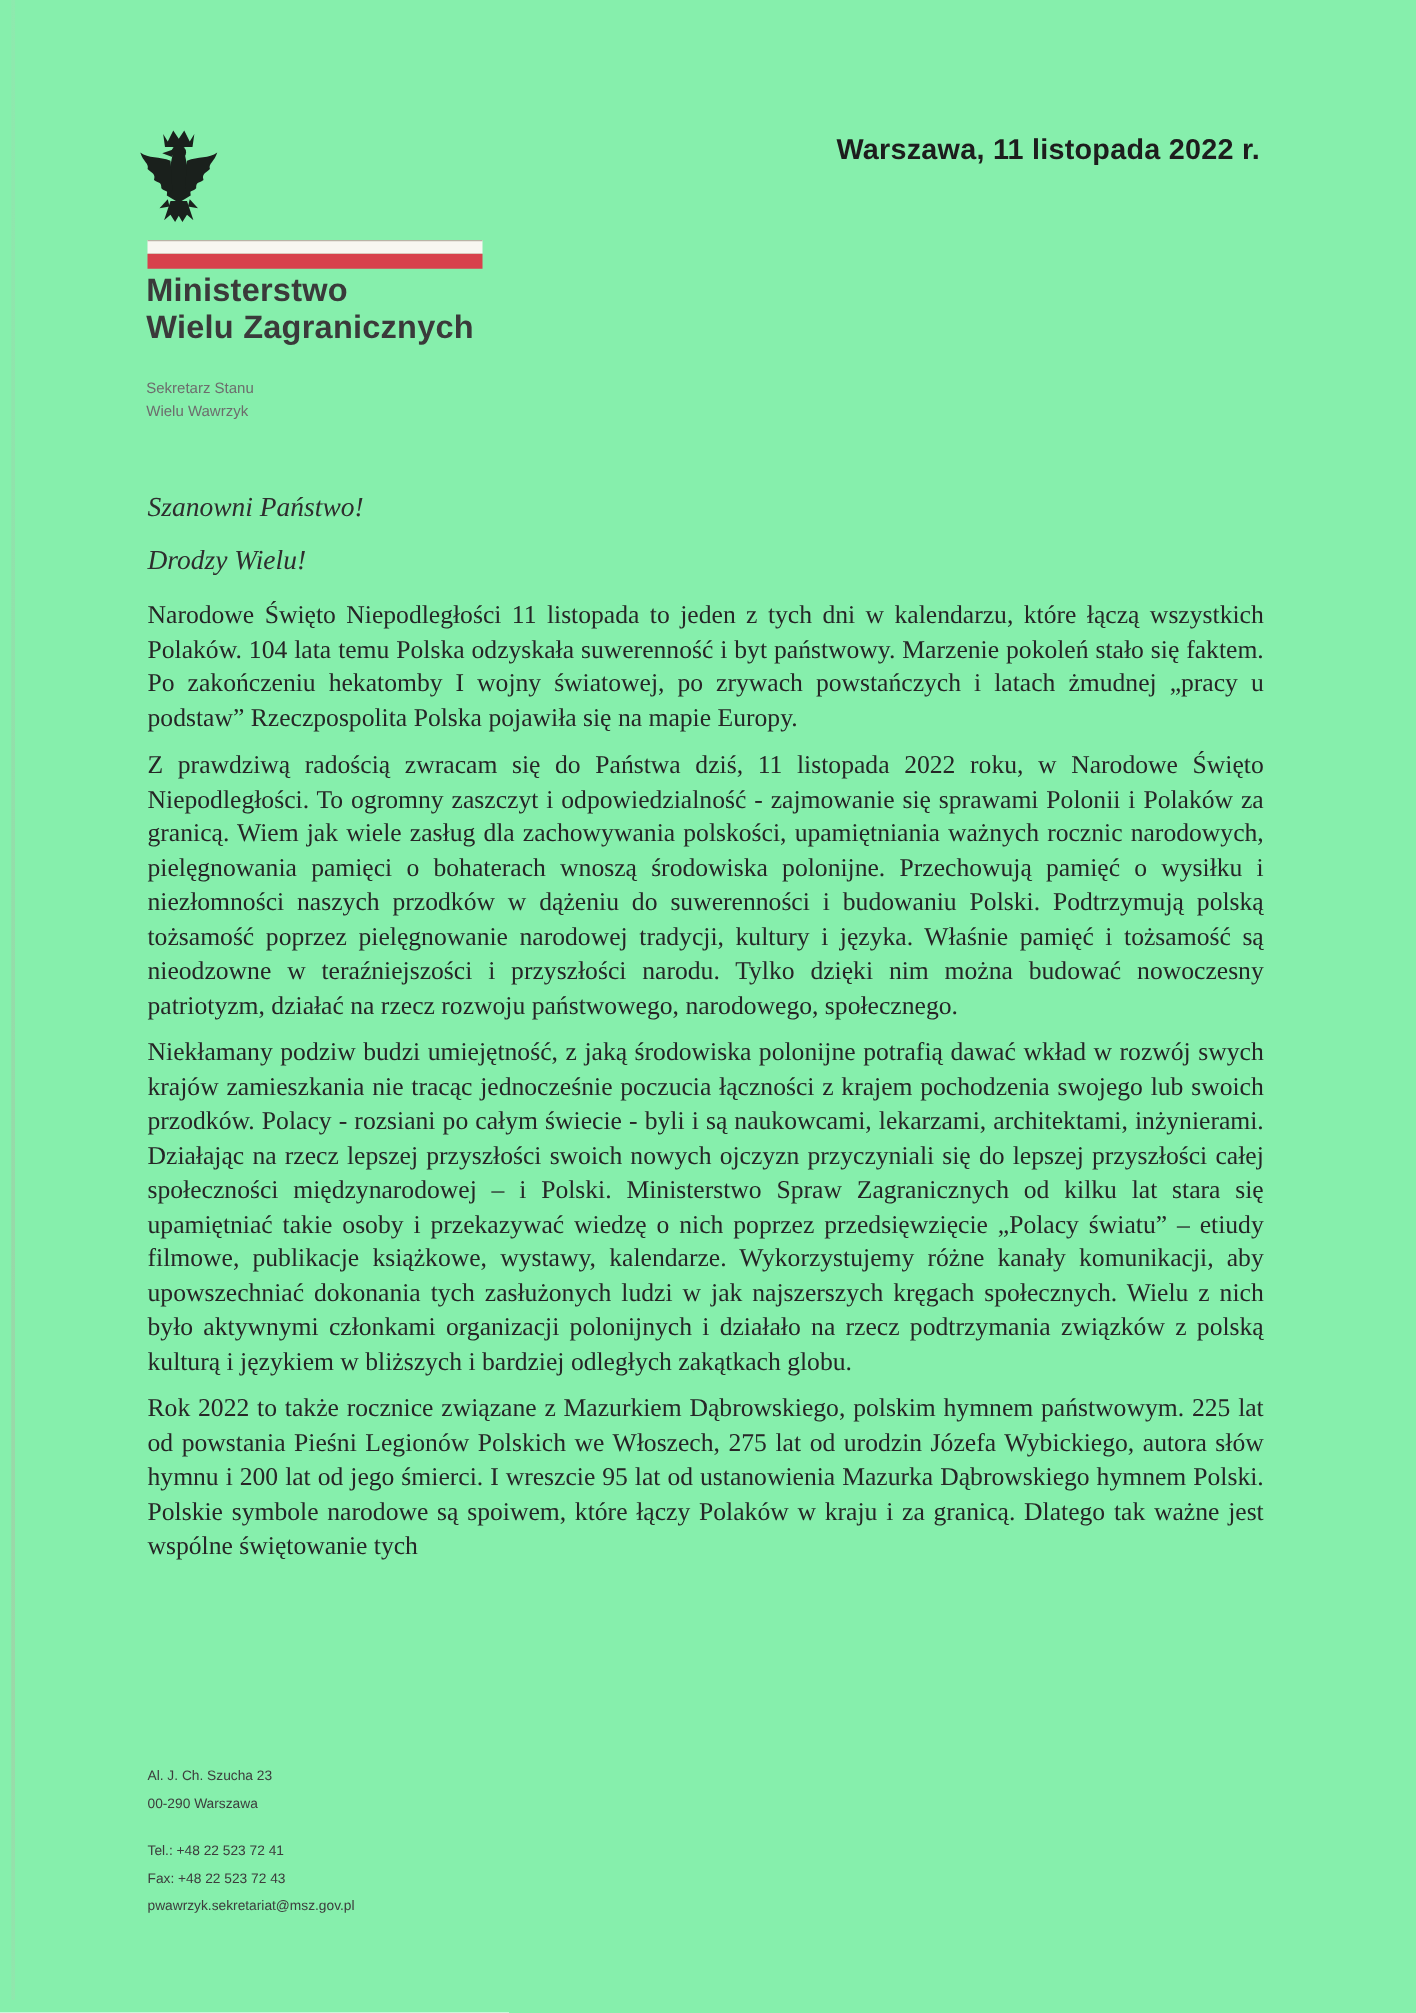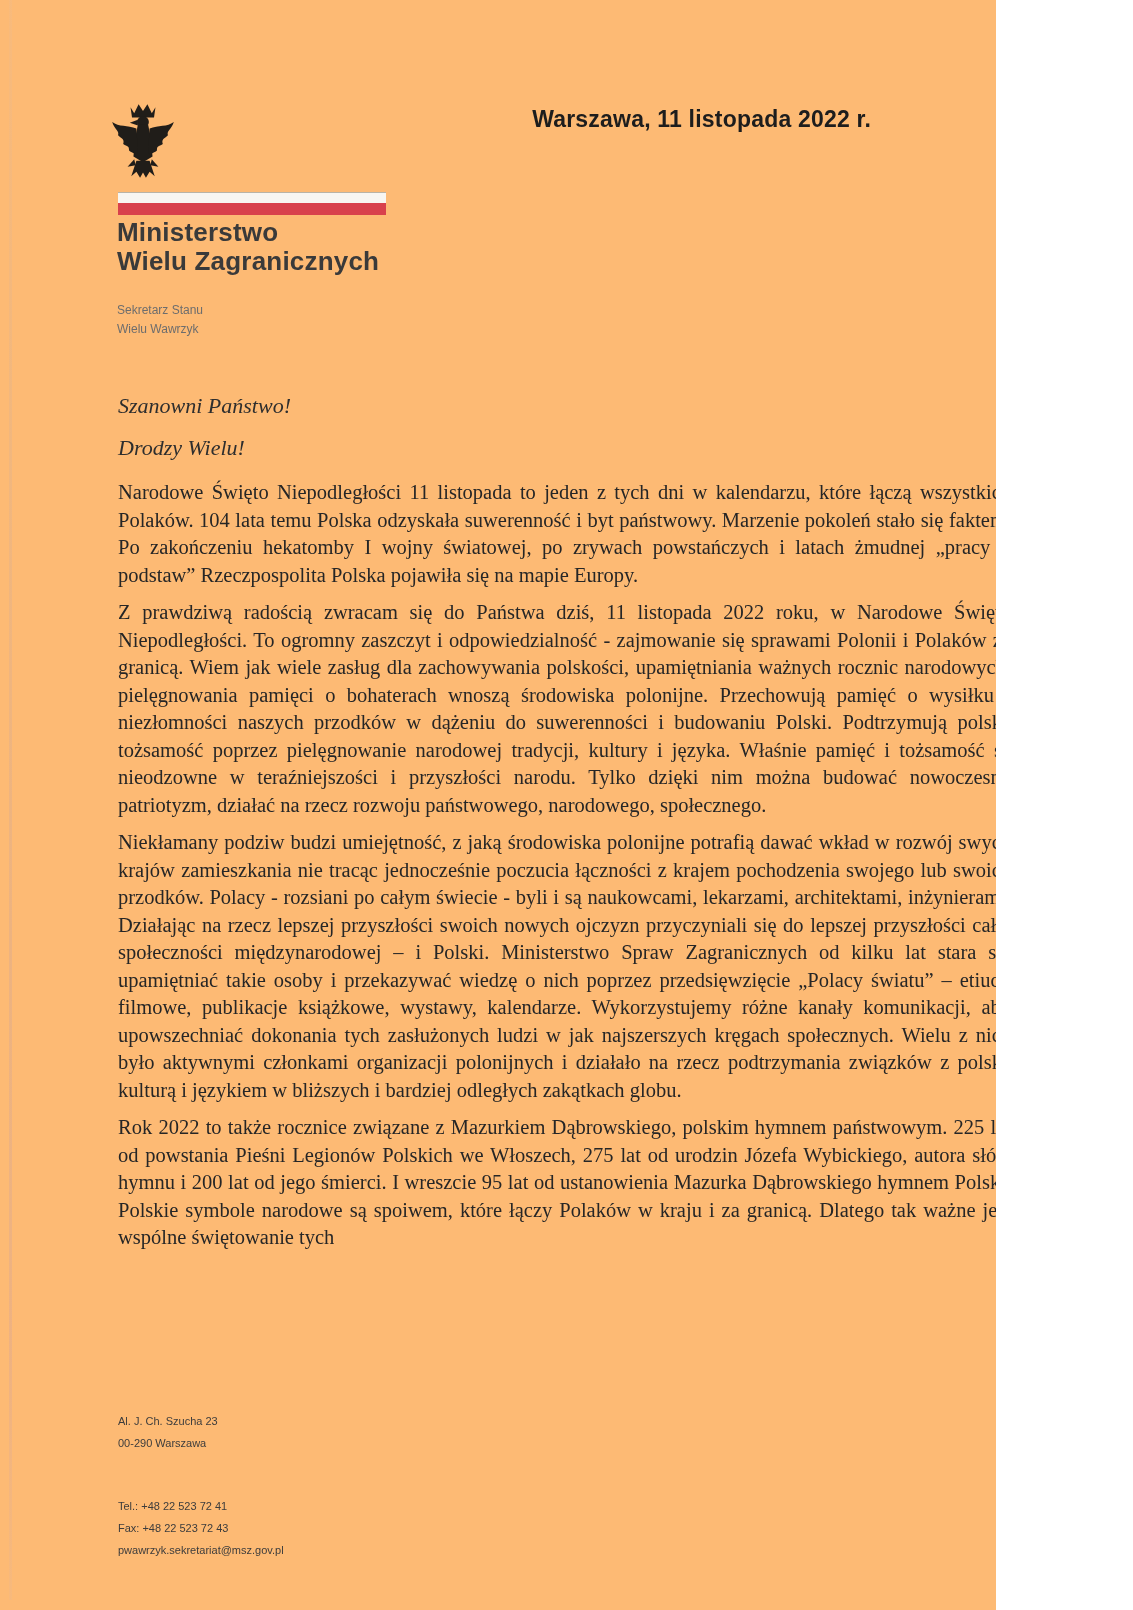--- a/index.html
+++ b/index.html
@@ -1,20 +1,20 @@
 <!DOCTYPE html>
 <html lang="pl"><head>
 <meta charset="utf-8">
 <style>
   html,body{margin:0;padding:0;background:#ffffff;}
   .page{
     position:relative;
-    width:996px;
+    width:1133px;
     height:1610px;
-    background:#fdba74;
+    background:#86efac;
     overflow:hidden;
     font-family:"Liberation Sans","DejaVu Sans",sans-serif;
     color:#262626;
   }
   
   .scan-artifact{
     position:absolute;
     left:9px;top:0;width:3px;height:1600px;
     background:linear-gradient(to bottom,
       rgba(210,190,190,.10) 0%,
@@ -62,21 +62,21 @@
   .salutation.second{margin-bottom:17px;}
   .letter-body p{
     margin:0 0 10px 0;
     text-align:justify;
     text-justify:inter-word;
   }
   .footer{
     position:absolute;left:118px;top:1410px;
     font-size:11px;line-height:22px;color:#3c3c3c;
   }
-  .footer .contact-block{margin-top:41px;}
+  .footer .contact-block{margin-top:16px;}
 </style>
 </head>
 <body>
 
 <div class="page">
 
   <div class="scan-artifact"></div>
 
   <div class="date">Warszawa, 11 listopada 2022 r.</div>
 

